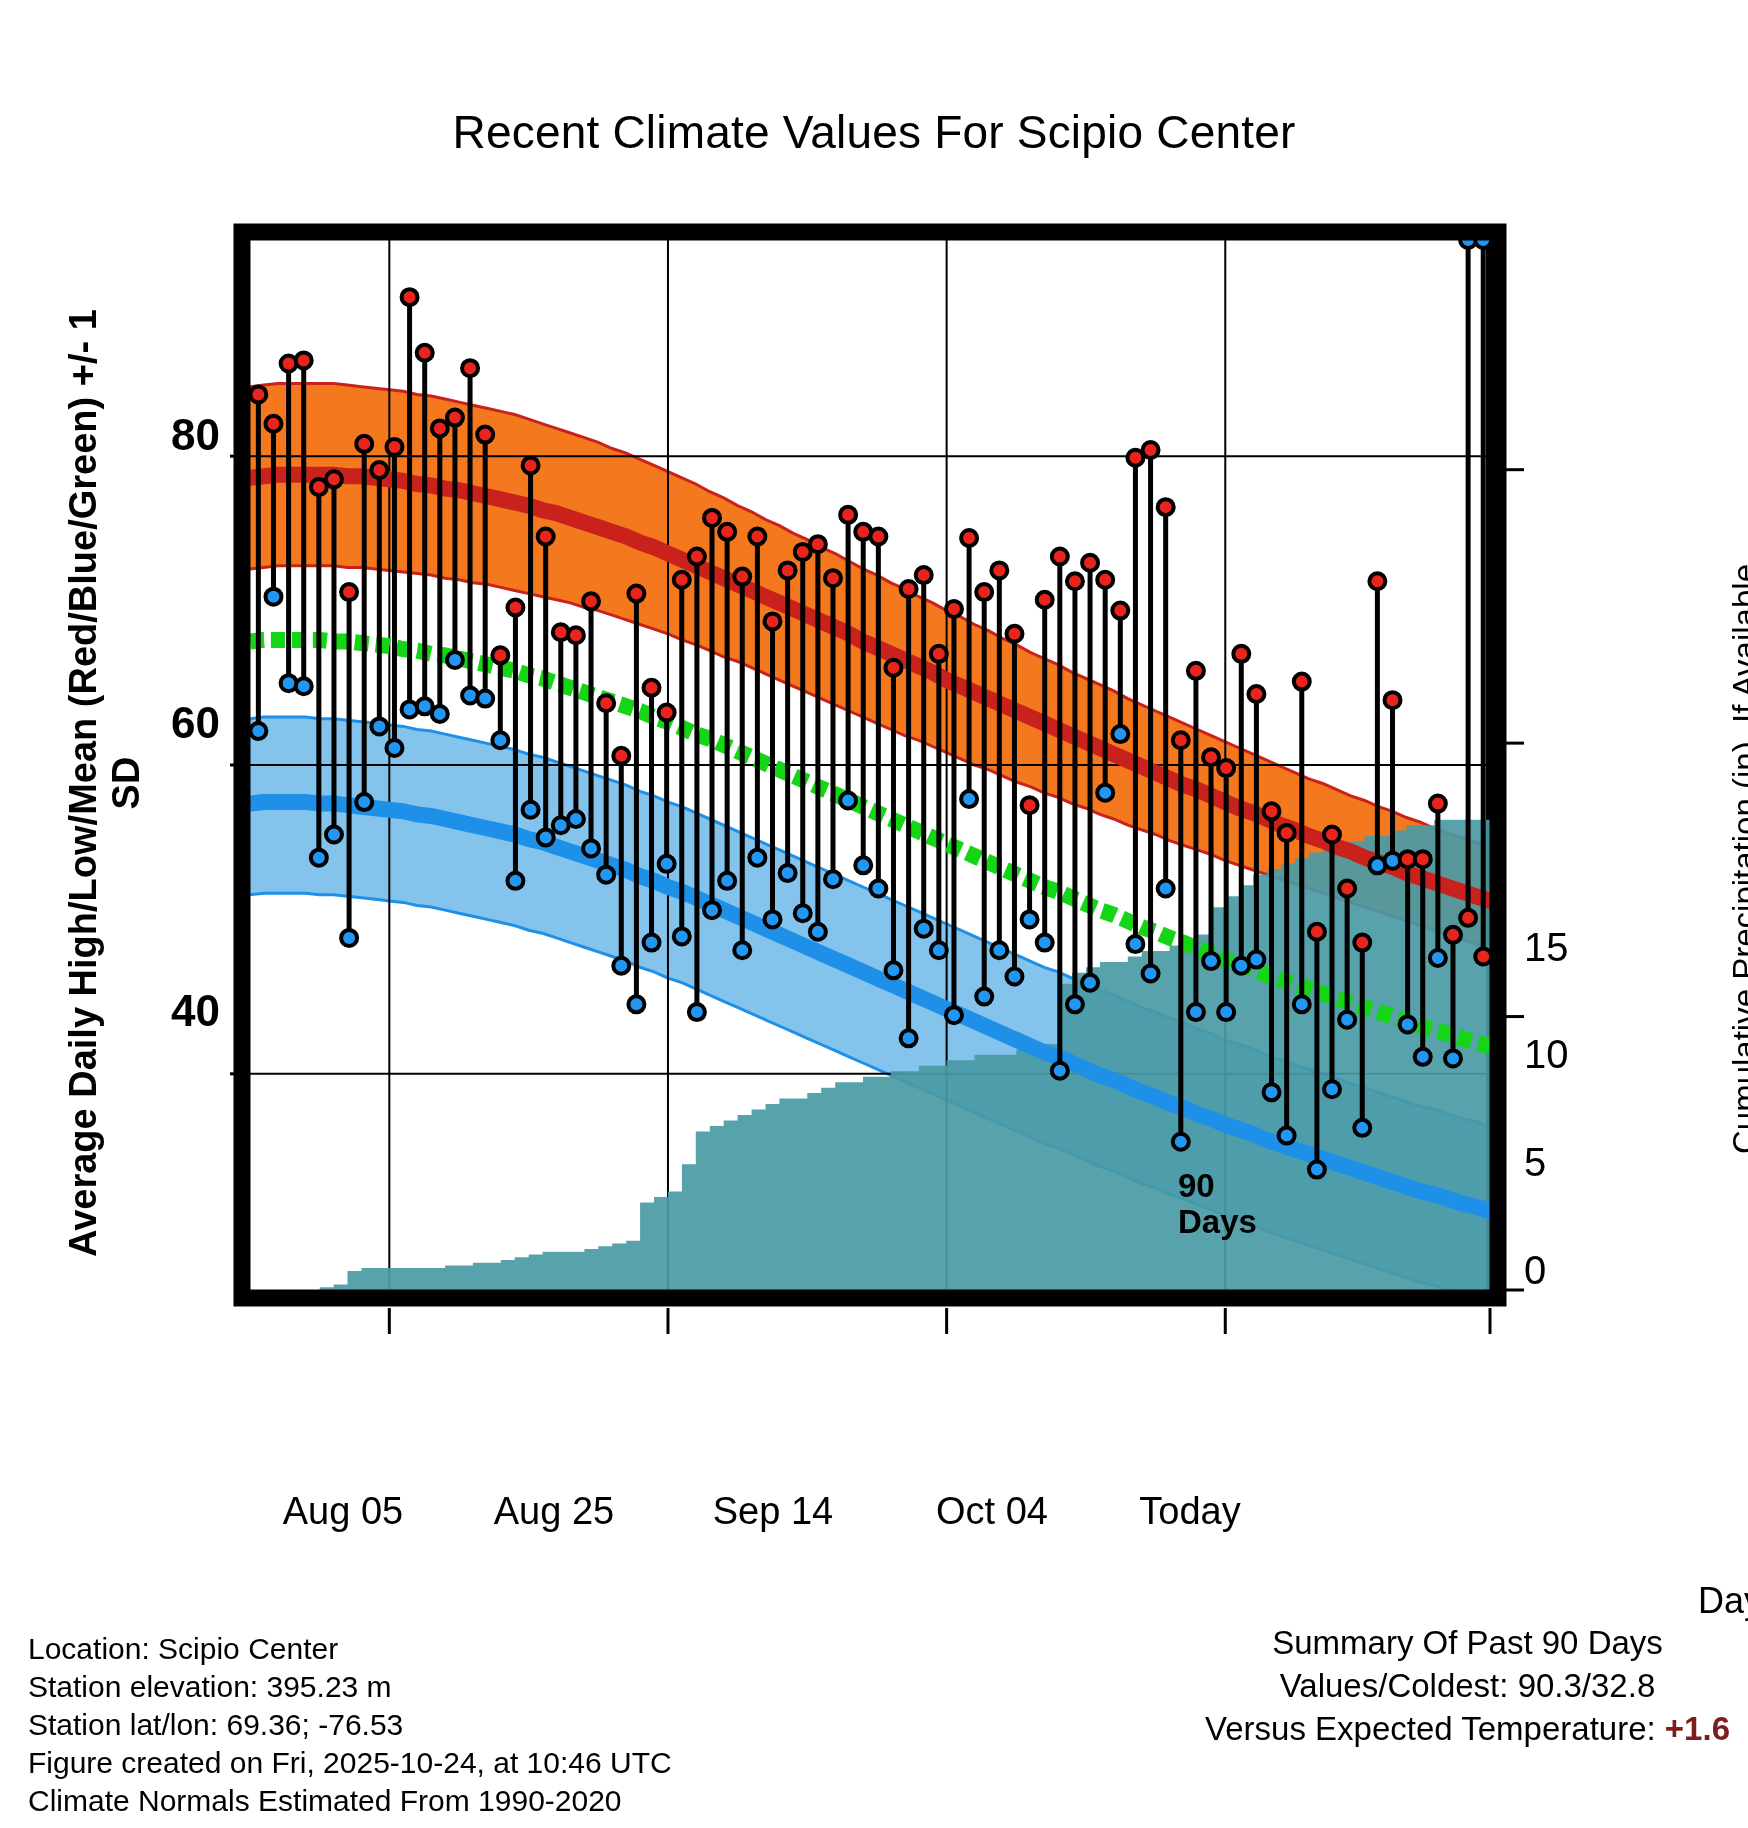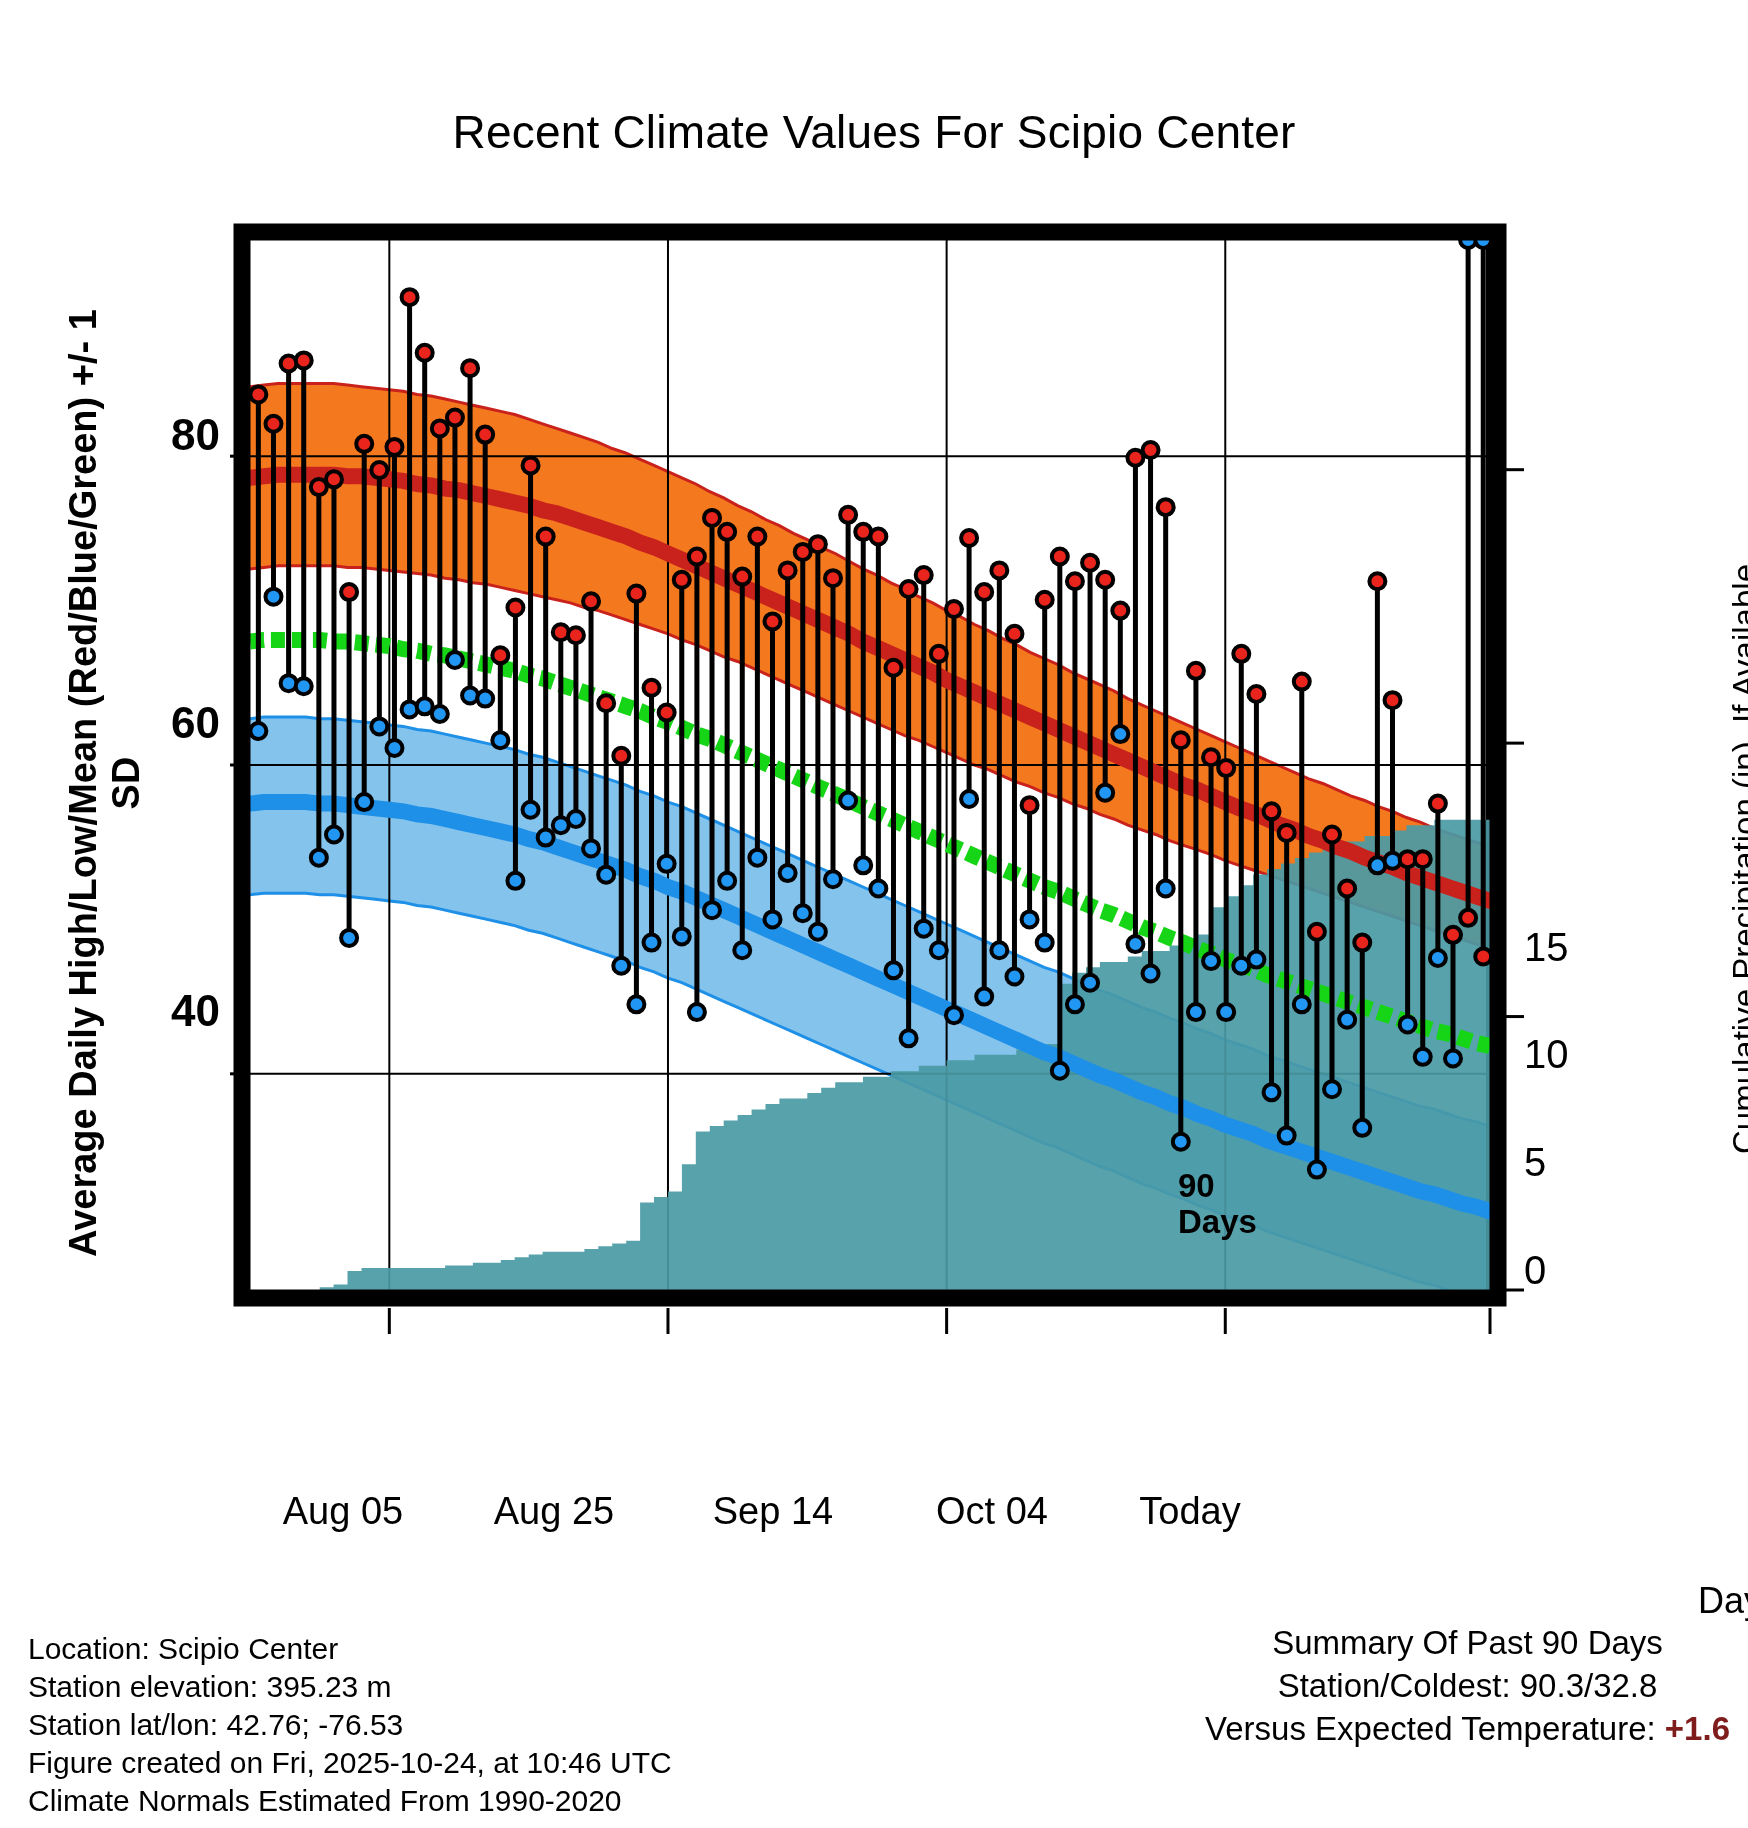--- a/index.html
+++ b/index.html
@@ -407,29 +407,29 @@
   </div>
 
   <div class="note-90days">
     <div>90</div>
     <div>Days</div>
   </div>
 
   <div class="meta-left">
     <div>Location: Scipio Center</div>
     <div>Station elevation: 395.23 m</div>
-    <div>Station lat/lon: 42.76; -76.53</div>
+    <div>Station lat/lon: 69.36; -76.53</div>
     <div>Figure created on Fri, 2025-10-24, at 10:46 UTC</div>
     <div>Climate Normals Estimated From 1990-2020</div>
   </div>
 
   <div class="summary">
     <div class="row">Summary Of Past 90 Days</div>
     <div class="row">
-      <span>Station/Coldest:</span>
+      <span>Values/Coldest:</span>
       <span class="v-warm">90.3/32.8</span>
     </div>
     <div class="row">
       <span>Versus Expected Temperature:</span>
       <span class="v-temp">+1.6</span>
     </div>
   </div>
 
 </div>
 

